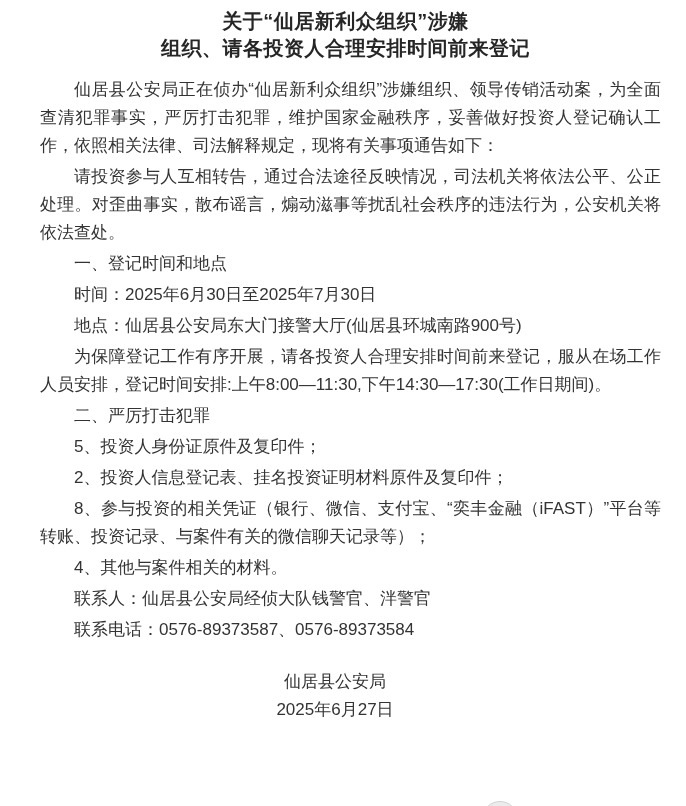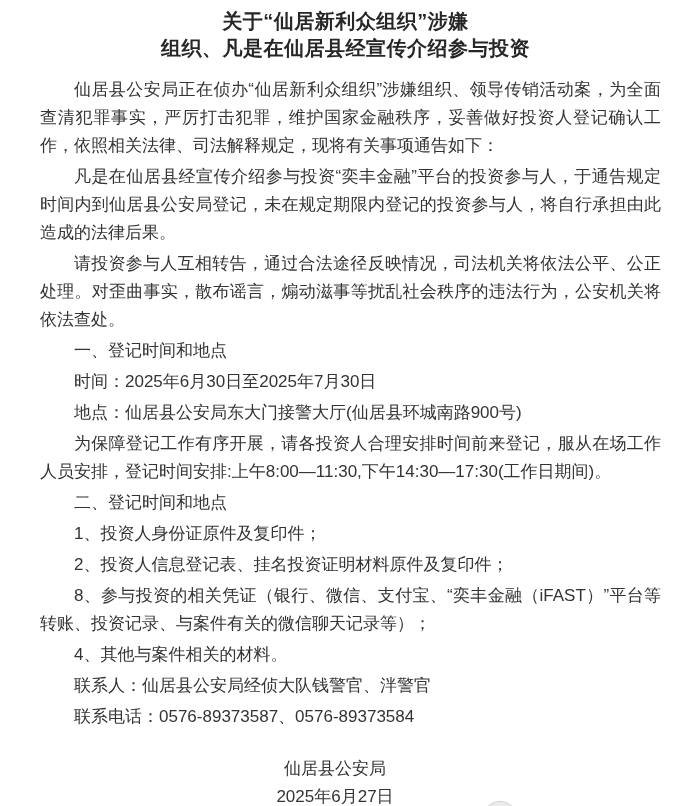--- a/index.html
+++ b/index.html
@@ -69,33 +69,32 @@
     box-sizing: border-box;
   }
 </style>
 </head>
 <body>
 
 <div class="page">
 
   <div class="title">
     <div class="title-line">关于“仙居新利众组织”涉嫌</div>
-    <div class="title-line">组织、凡是在仙居县经宣传介绍参与投资</div>
+    <div class="title-line">组织、请各投资人合理安排时间前来登记</div>
   </div>
 
   <div class="body-block">
     <p class="para">仙居县公安局正在侦办“仙居新利众组织”涉嫌组织、领导传销活动案，为全面查清犯罪事实，严厉打击犯罪，维护国家金融秩序，妥善做好投资人登记确认工作，依照相关法律、司法解释规定，现将有关事项通告如下：</p>
-    <p class="para">凡是在仙居县经宣传介绍参与投资“奕丰金融”平台的投资参与人，于通告规定时间内到仙居县公安局登记，未在规定期限内登记的投资参与人，将自行承担由此造成的法律后果。</p>
     <p class="para">请投资参与人互相转告，通过合法途径反映情况，司法机关将依法公平、公正处理。对歪曲事实，散布谣言，煽动滋事等扰乱社会秩序的违法行为，公安机关将依法查处。</p>
     <p class="para">一、登记时间和地点</p>
     <p class="para">时间：2025年6月30日至2025年7月30日</p>
     <p class="para">地点：仙居县公安局东大门接警大厅(仙居县环城南路900号)</p>
     <p class="para">为保障登记工作有序开展，请各投资人合理安排时间前来登记，服从在场工作人员安排，登记时间安排:上午8:00—11:30,下午14:30—17:30(工作日期间)。</p>
-    <p class="para">二、登记时间和地点</p>
-    <p class="para">1、投资人身份证原件及复印件；</p>
+    <p class="para">二、严厉打击犯罪</p>
+    <p class="para">5、投资人身份证原件及复印件；</p>
     <p class="para">2、投资人信息登记表、挂名投资证明材料原件及复印件；</p>
     <p class="para">8、参与投资的相关凭证（银行、微信、支付宝、“奕丰金融（iFAST）”平台等转账、投资记录、与案件有关的微信聊天记录等）；</p>
     <p class="para">4、其他与案件相关的材料。</p>
     <p class="para">联系人：仙居县公安局经侦大队钱警官、泮警官</p>
     <p class="para">联系电话：0576-89373587、0576-89373584</p>
   </div>
 
   <div class="sign-block">
     <p class="sign">仙居县公安局</p>
     <p class="sign">2025年6月27日</p>

